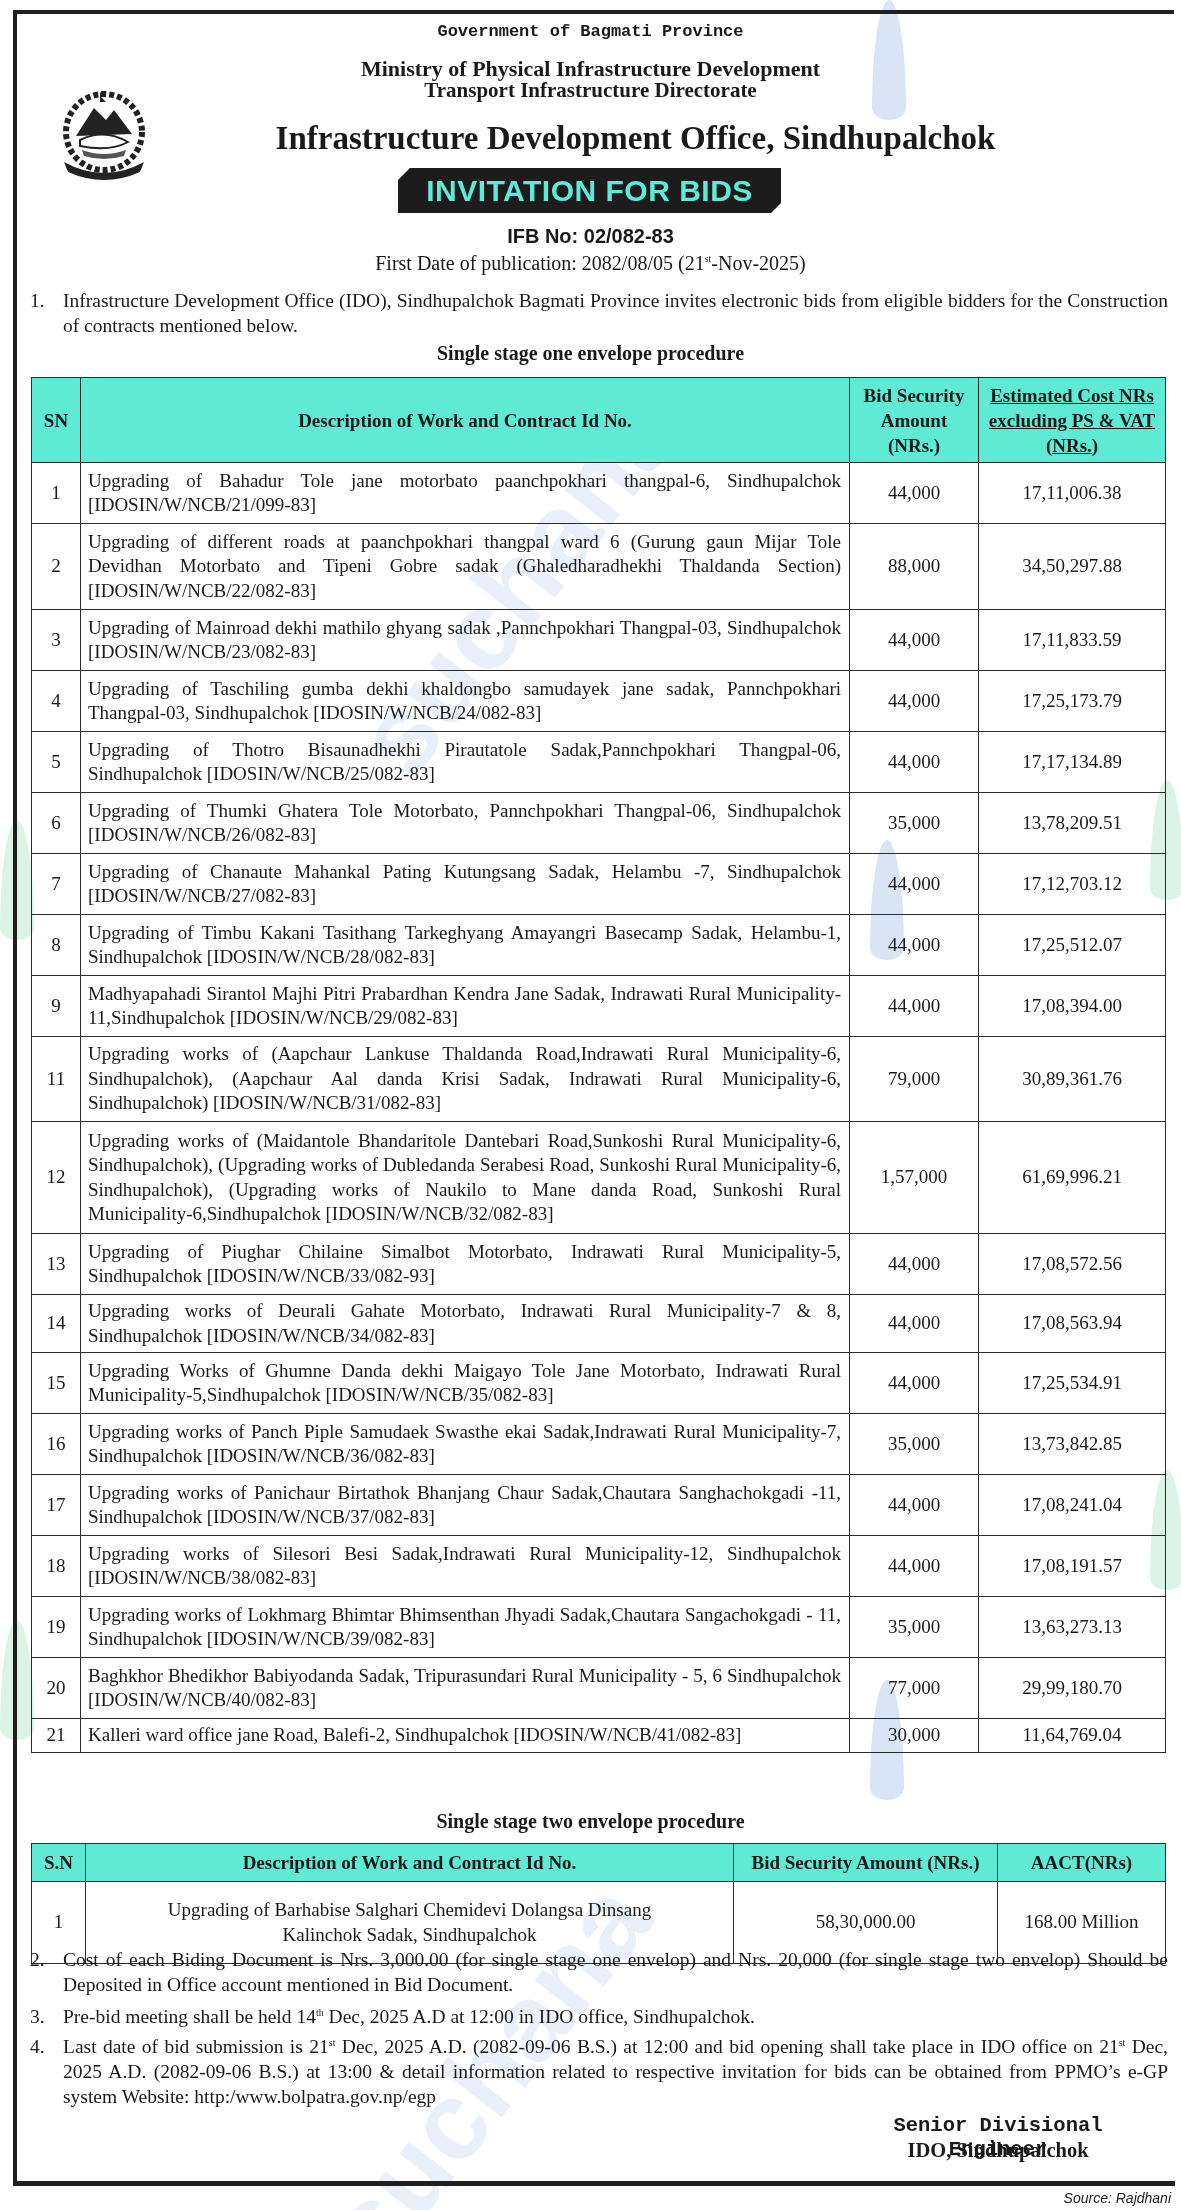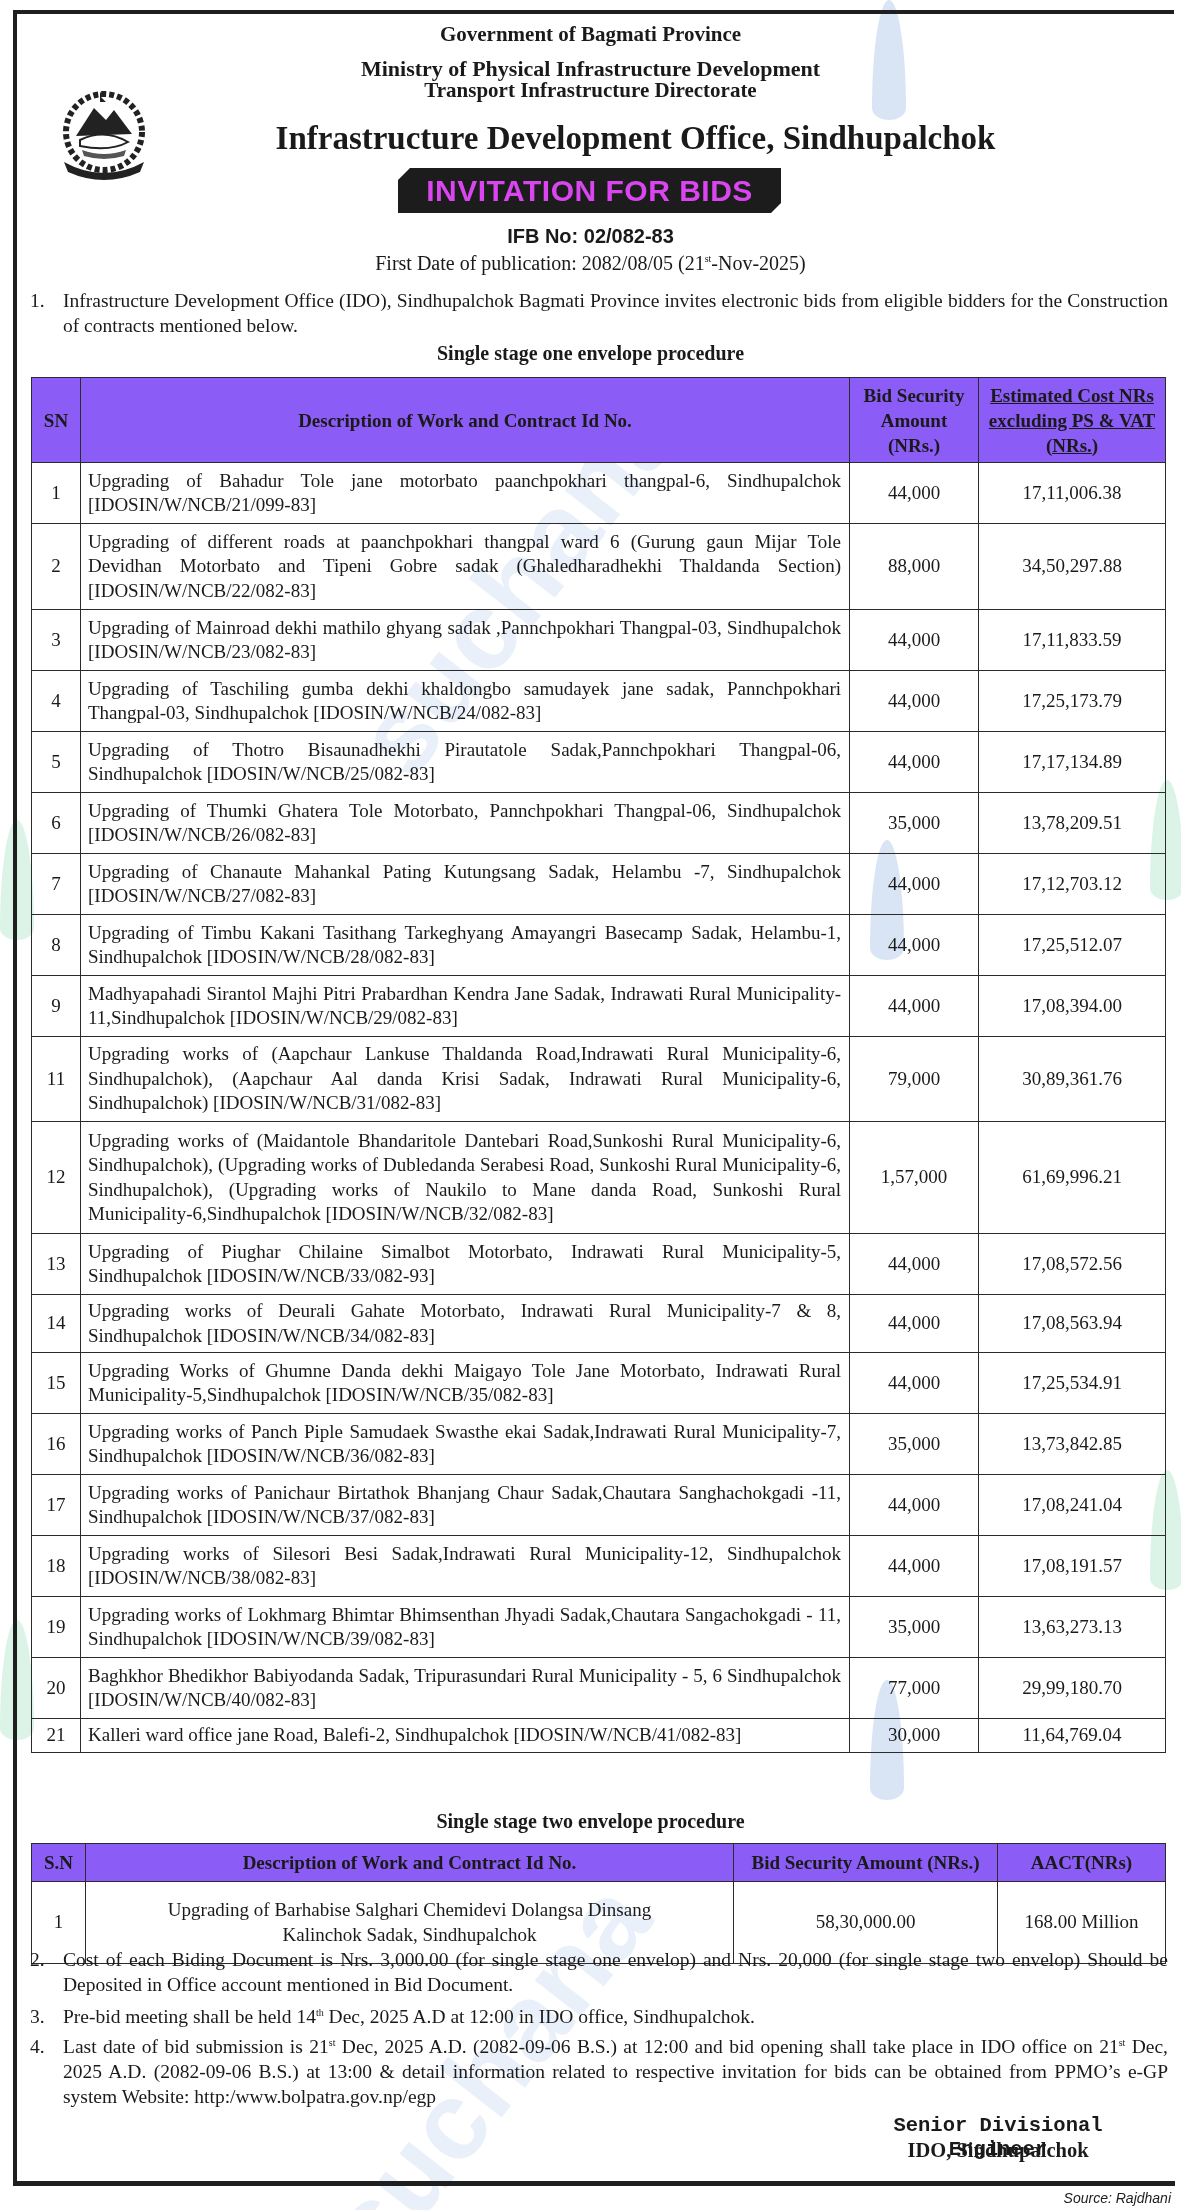--- a/index.html
+++ b/index.html
@@ -10,43 +10,43 @@
   .frame-left { position: absolute; left: 13px; top: 10px; width: 4px; height: 2176px; background: #1f1f1f; }
   .frame-bottom { position: absolute; left: 13px; top: 2181px; width: 1162px; height: 5px; background: #1f1f1f; }
 
   .watermark { position: absolute; pointer-events: none; }
   .wm-text { position: absolute; font-family: "Liberation Sans", sans-serif; font-weight: bold; color: rgba(40,110,200,0.10); transform: rotate(-52deg); transform-origin: left top; white-space: nowrap; }
   .wm-leaf { position: absolute; width: 34px; height: 120px; border-radius: 50% 50% 50% 50% / 90% 90% 10% 10%; opacity: 0.18; }
 
   .logo { position: absolute; left: 50px; top: 88px; width: 108px; height: 92px; }
 
   .hdr { position: absolute; left: 0; width: 1181px; text-align: center; font-weight: bold; color: #1a1a1a; }
-  .hdr-1 { top: 22px; font-size: 21px; }
+  .hdr-1 { top: 22px; font-size: 17px; font-family: Liberation Mono, monospace; }
   .hdr-2 { top: 56px; font-size: 22px; }
   .hdr-3 { top: 78px; font-size: 21px; }
   .hdr-4 { top: 120px; font-size: 33px; left: 45px; }
 
   .banner { position: absolute; left: 398px; top: 168px; width: 383px; height: 45px; background: #1c1c1c;
             clip-path: polygon(12px 0, 100% 0, 100% calc(100% - 10px), calc(100% - 10px) 100%, 0 100%, 0 12px);
-            color: #d946ef; font-family: "Liberation Sans", sans-serif; font-weight: bold; font-size: 30px;
+            color: #5eead4; font-family: "Liberation Sans", sans-serif; font-weight: bold; font-size: 30px;
             display: flex; align-items: center; justify-content: center; letter-spacing: 0.5px; }
 
   .ifb { position: absolute; left: 0; width: 1181px; top: 225px; text-align: center; font-family: "Liberation Sans", sans-serif; font-weight: bold; font-size: 20px; }
   .pubdate { position: absolute; left: 0; width: 1181px; top: 252px; text-align: center; font-size: 20px; }
   sup { font-size: 10px; vertical-align: super; line-height: 0; }
 
   .para { position: absolute; font-size: 19.5px; line-height: 25px; }
   .para .num { position: absolute; left: 0; top: 0; }
   .para .txt { position: absolute; left: 33px; top: 0; text-align: justify; }
 
   .section-title { position: absolute; left: 0; width: 1181px; text-align: center; font-weight: bold; font-size: 20px; }
 
   table.tbl { position: absolute; border-collapse: collapse; table-layout: fixed; font-size: 19px; }
   table.tbl th, table.tbl td { border: 1.5px solid #2b2b2b; }
-  table.tbl th { background: #8b5cf6; font-weight: bold; text-align: center; line-height: 25px; padding: 0 3px; }
+  table.tbl th { background: #5eead4; font-weight: bold; text-align: center; line-height: 25px; padding: 0 3px; }
   table.tbl td { line-height: 24.5px; vertical-align: middle; }
   table.tbl td.sn { text-align: center; }
   table.tbl td.desc { text-align: justify; text-align-last: left; padding: 4px 8px 4px 7px; }
   table.tbl td.num { text-align: center; }
   #t1 { left: 31px; top: 377px; width: 1134px; }
   #t2 { left: 31px; top: 1843px; width: 1134px; }
   #t2 td.desc { text-align: center; text-align-last: center; }
 
   .sign { position: absolute; right: 33px; width: 300px; text-align: center; font-weight: bold; font-size: 20.5px; line-height: 24px; }
   .source { position: absolute; right: 10px; top: 2190px; font-family: "Liberation Sans", sans-serif; font-style: italic; font-size: 14px; color: #222; }

